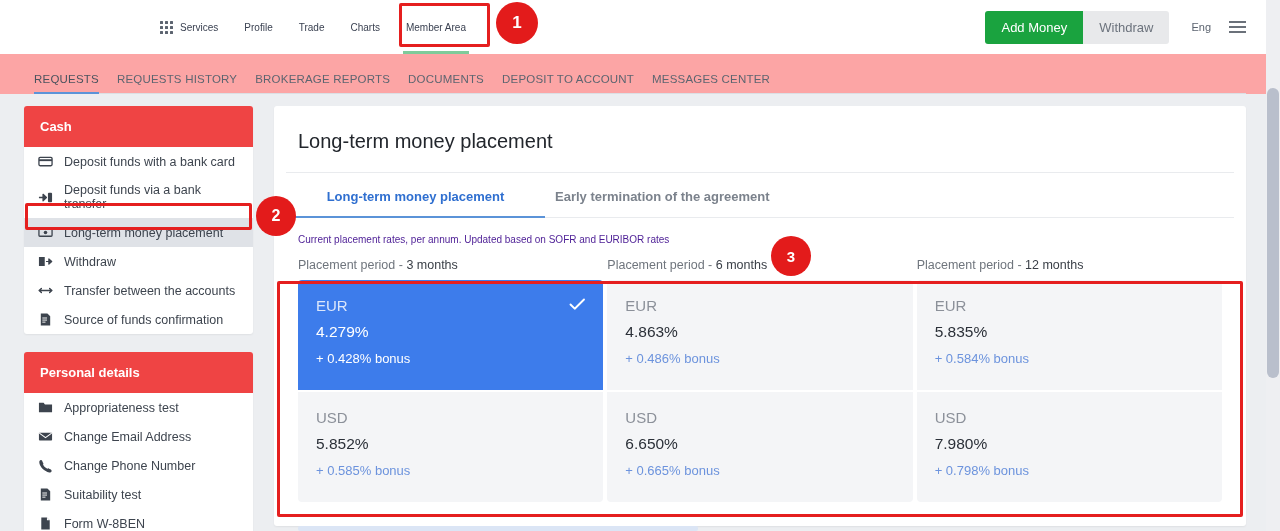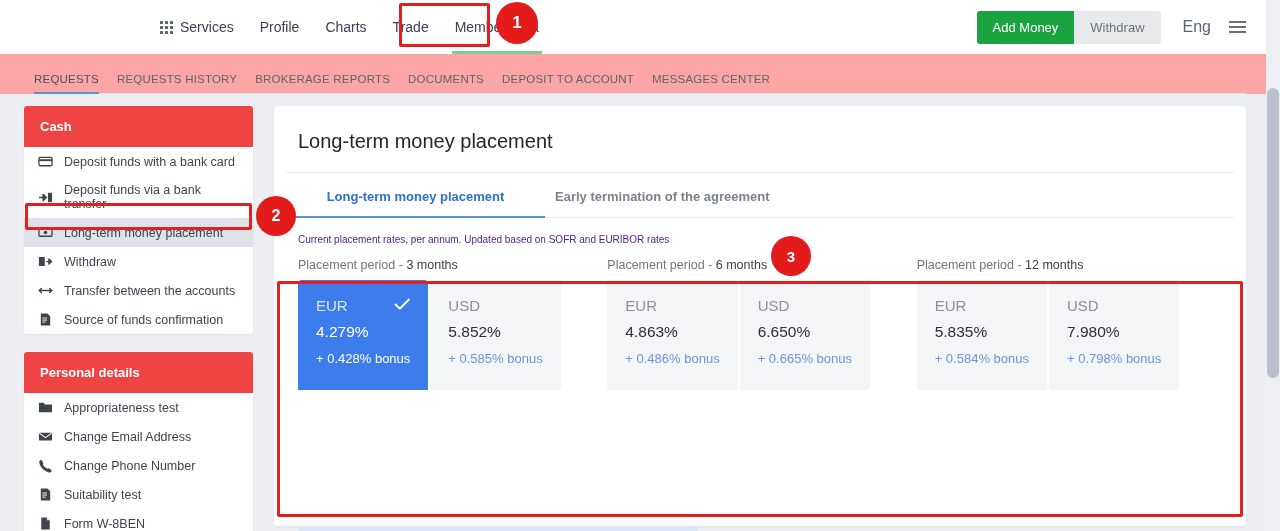--- a/index.html
+++ b/index.html
@@ -17,21 +17,21 @@
     position: absolute; top: 0; left: 0; width: 1268px; height: 54px;
     background: #ffffff;
     display: flex; align-items: center;
   }
   .topnav {
     position: absolute; left: 160px; top: 0; height: 54px;
     display: flex; align-items: center; gap: 0px;
   }
   .nav-item {
     height: 54px; display: flex; align-items: center;
-    padding: 0 13px; font-size: 14px; color: #3b4252;
+    padding: 0 13px; font-size: 10px; color: #3b4252;
     cursor: pointer; position: relative; white-space: nowrap;
   }
   .nav-item.services { padding-left: 0px; gap: 7px; }
   .grid-icon {
     display: inline-grid; grid-template-columns: repeat(3, 3px);
     grid-template-rows: repeat(3, 3px); gap: 2px;
   }
   .grid-icon i { display: block; width: 3px; height: 3px; background: #5c6470; border-radius: 0.5px; }
   .nav-item.active::after {
     content: ""; position: absolute; left: 10px; right: 10px; bottom: 0;
@@ -44,21 +44,21 @@
   .btn-add {
     background: #1aa33f; color: #fff; font-size: 13px;
     padding: 9px 16px; border: none; cursor: pointer;
     border-radius: 3px 0 0 3px;
   }
   .btn-withdraw {
     background: #e8e9eb; color: #6c737d; font-size: 13px;
     padding: 9px 16px; border: none; cursor: pointer;
     border-radius: 0 3px 3px 0;
   }
-  .lang { font-size: 16px; color: #5c6470; margin-left: 22px; cursor: pointer; }
+  .lang { font-size: 11px; color: #5c6470; margin-left: 22px; cursor: pointer; }
   .burger { margin-left: 18px; cursor: pointer; display:flex; flex-direction:column; gap:3px; }
   .burger i { display:block; width: 17px; height: 2px; background: #6b717a; }
 
   
   .subnav {
     position: absolute; top: 54px; left: 0; width: 1268px; height: 40px;
     background: #fca5a5;
   }
   .subnav-inner {
     position: absolute; left: 34px; top: 0; display: flex; align-items: flex-end; height: 40px;
@@ -120,21 +120,21 @@
     display: grid; grid-template-columns: repeat(3, 1fr); gap: 4px;
     padding: 13px 24px 0 24px;
   }
   .period-label { font-size: 12.5px; color: #6f757d; }
   .period-label b { color: #3b4048; font-weight: normal; }
 
   .cards-grid {
     display: grid; grid-template-columns: repeat(3, 1fr); gap: 4px;
     padding: 8px 24px 22px 24px;
   }
-  .rate-col { display: flex; flex-direction: row; gap: 2px; }
+  .rate-col { display: flex; flex-direction: column; gap: 2px; }
   .rate-cell {
     background: #f4f5f7; padding: 17px 18px 18px 18px; position: relative;
     min-height: 110px;
   }
   .rate-cell.first { border-radius: 4px 4px 0 0; }
   .rate-cell.last  { border-radius: 0 0 4px 4px; }
   .rate-cell.selected { background: #3d7ceb; border-radius: 4px 4px 0 0; }
   .cur { font-size: 15px; color: #8b9099; margin-bottom: 9px; }
   .rate { font-size: 15.5px; color: #2b3038; margin-bottom: 10px; }
   .bonus { font-size: 13px; color: #6c93dd; }
@@ -190,24 +190,24 @@
             <i></i>
             <i></i>
             <i></i>
         </span>
         <span>Services</span>
       </div>
       <div class="nav-item">
         <span>Profile</span>
       </div>
       <div class="nav-item">
+        <span>Trade</span>
+      </div>
+      <div class="nav-item">
         <span>Charts</span>
-      </div>
-      <div class="nav-item">
-        <span>Trade</span>
       </div>
       <div class="nav-item active">
         <span>Member Area</span>
       </div>
     </div>
 
     <div class="topright">
       <button class="btn-add">Add Money</button>
       <button class="btn-withdraw">Withdraw</button>
       <span class="lang">Eng</span>

